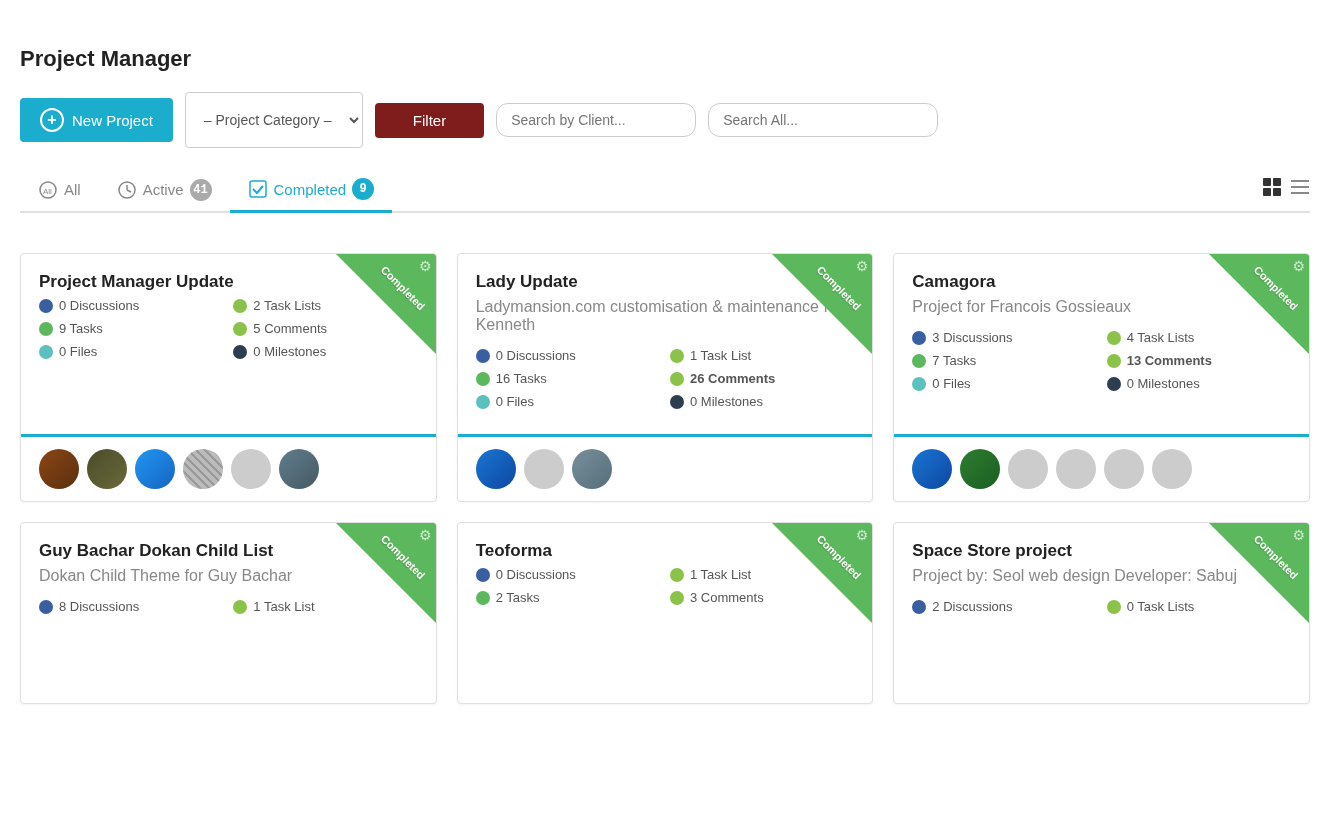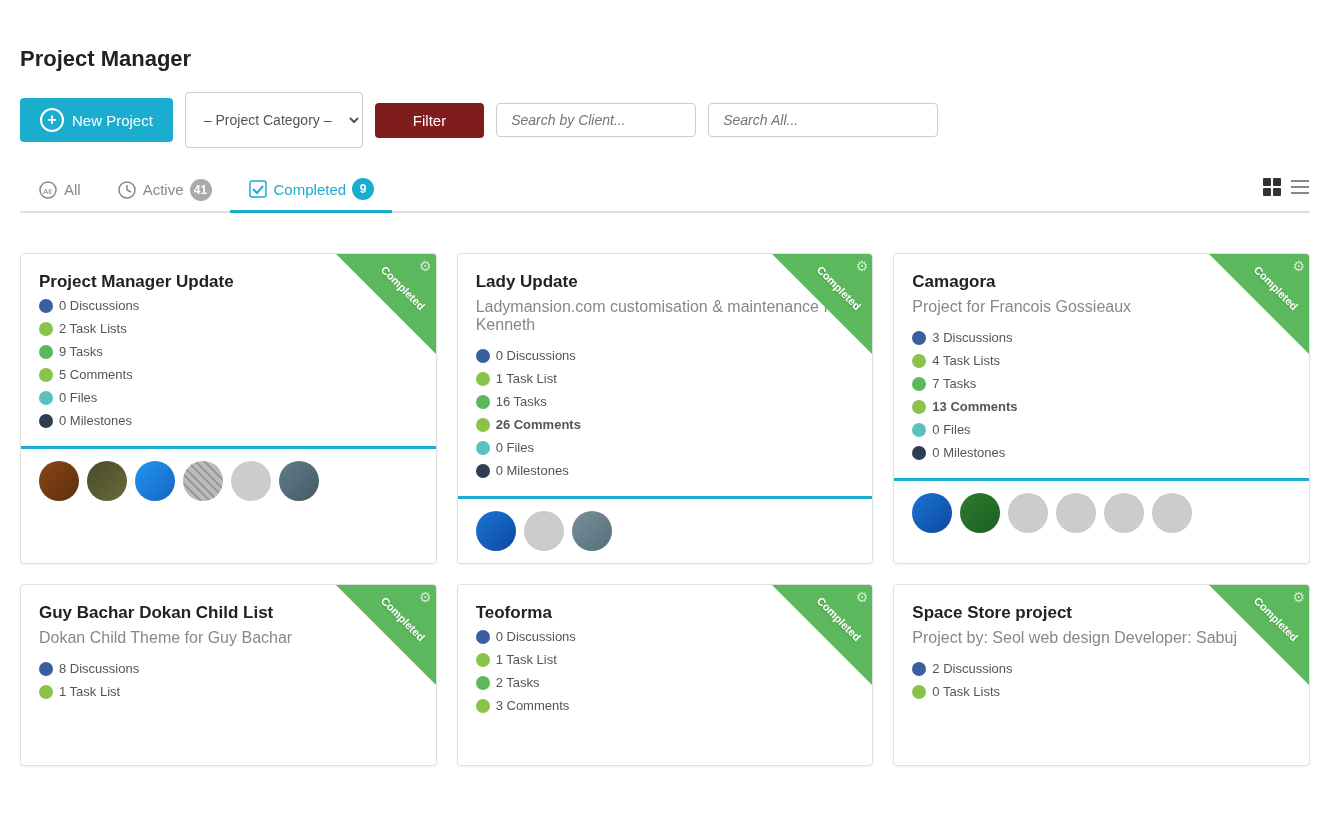--- a/index.html
+++ b/index.html
@@ -21,30 +21,29 @@
     
     .category-select {
       border: 1px solid #ccc; border-radius: 4px; padding: 18px 14px; font-size: 14px; color: #555; background: #fff; cursor: pointer;
     }
     
     .filter-btn {
       background: #7f1d1d; color: #fff; border: none; border-radius: 4px; padding: 9px 38px; font-size: 15px; cursor: pointer; font-weight: 500;
     }
     
     .search-client, .search-all {
-      border: 1px solid #ccc; border-radius: 4px; padding: 8px 14px; font-size: 14px; color: #999;
+      border: 1px solid #ccc; border-radius: 12px; padding: 8px 14px; font-size: 14px; color: #999;
       width: 200px;
-      font-style: italic;
     }
     .search-all { width: 230px; }
     
     .tabs-bar { display: flex; align-items: center; border-bottom: 2px solid #e0e0e0; margin-bottom: 0; position: relative; }
     .tab-item { display: flex; align-items: center; gap: 6px; padding: 10px 18px; cursor: pointer; color: #888; font-size: 15px; position: relative; }
     .tab-item.active { color: #1aadce; border-bottom: 3px solid #1aadce; margin-bottom: -2px; }
-    .tab-badge { background: #1aadce; color: #fff; border-radius: 50%; width: 22px; height: 22px; display: flex; align-items: center; justify-content: center; font-size: 12px; font-weight: bold; }
+    .tab-badge { background: #1aadce; color: #fff; border-radius: 50%; width: 22px; height: 22px; display: flex; align-items: center; justify-content: center; font-size: 12px; font-weight: bold; font-family: Liberation Mono, monospace; }
     .tab-icon { width: 20px; height: 20px; }
     
     .view-controls { margin-left: auto; display: flex; gap: 8px; align-items: center; }
     .grid-icon, .list-icon { cursor: pointer; color: #888; font-size: 18px; }
     
     .projects-grid { display: grid; grid-template-columns: repeat(3, 1fr); gap: 20px; margin-top: 20px; }
     
     .project-card {
       background: #fff; border: 1px solid #e0e0e0; border-radius: 4px; overflow: hidden; position: relative;
       box-shadow: 0 1px 3px rgba(0,0,0,0.05);
@@ -71,21 +70,21 @@
       top: 28px; right: -12px;
       transform: rotate(45deg);
       color: #fff; font-size: 11px; font-weight: 700;
       text-align: center; width: 90px;
       text-shadow: 0 1px 1px rgba(0,0,0,0.2);
     }
     .ribbon-gear {
       position: absolute; top: 4px; right: 4px; font-size: 14px; color: rgba(255,255,255,0.7);
     }
     
-    .stats-grid { display: grid; grid-template-columns: 1fr; gap: 8px 10px; }
+    .stats-grid { display: grid; grid-template-columns: 1fr 1fr; gap: 8px 10px; }
     .stat-item { display: flex; align-items: center; gap: 6px; font-size: 13px; color: #555; }
     .stat-dot { width: 14px; height: 14px; border-radius: 50%; flex-shrink: 0; }
     .dot-blue { background: #3a5fa0; }
     .dot-green { background: #5cb85c; }
     .dot-teal { background: #5bc0c0; }
     .dot-dark { background: #2c3e50; }
     .dot-olive { background: #8bc34a; }
     
     .bold { font-weight: 700; }
     

